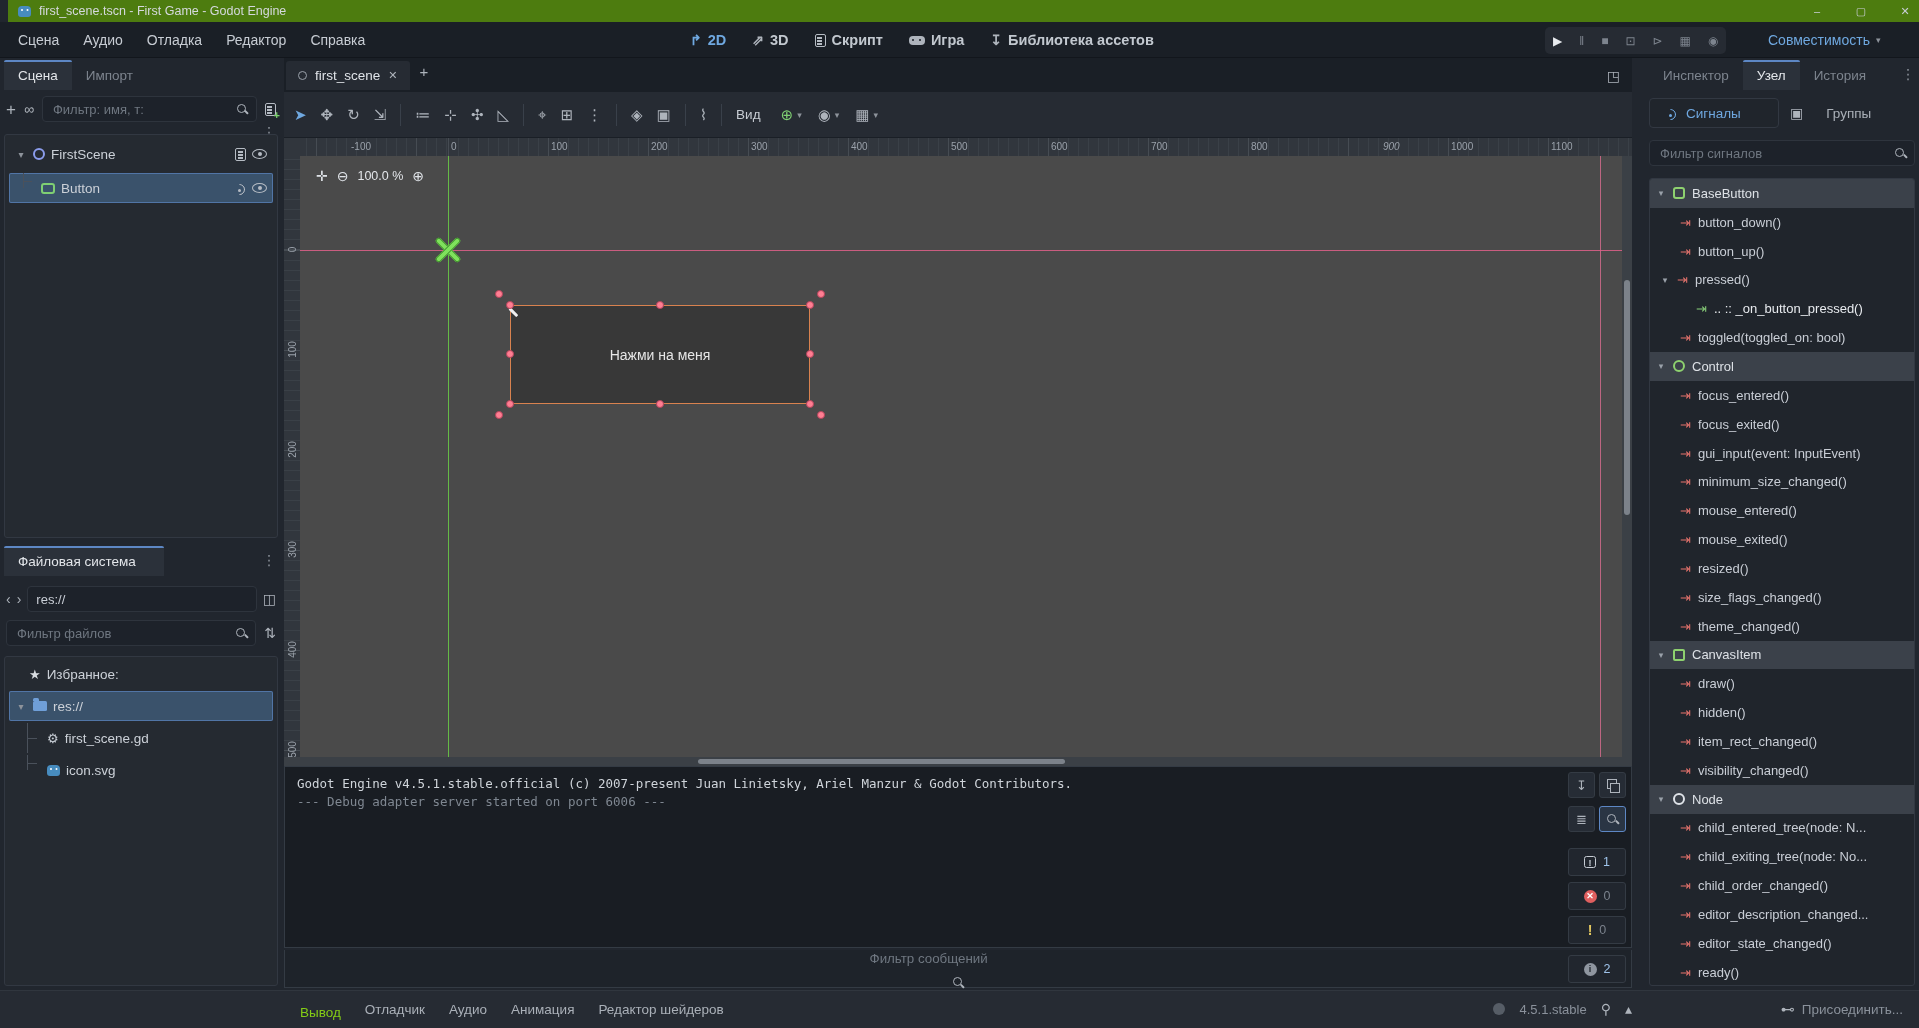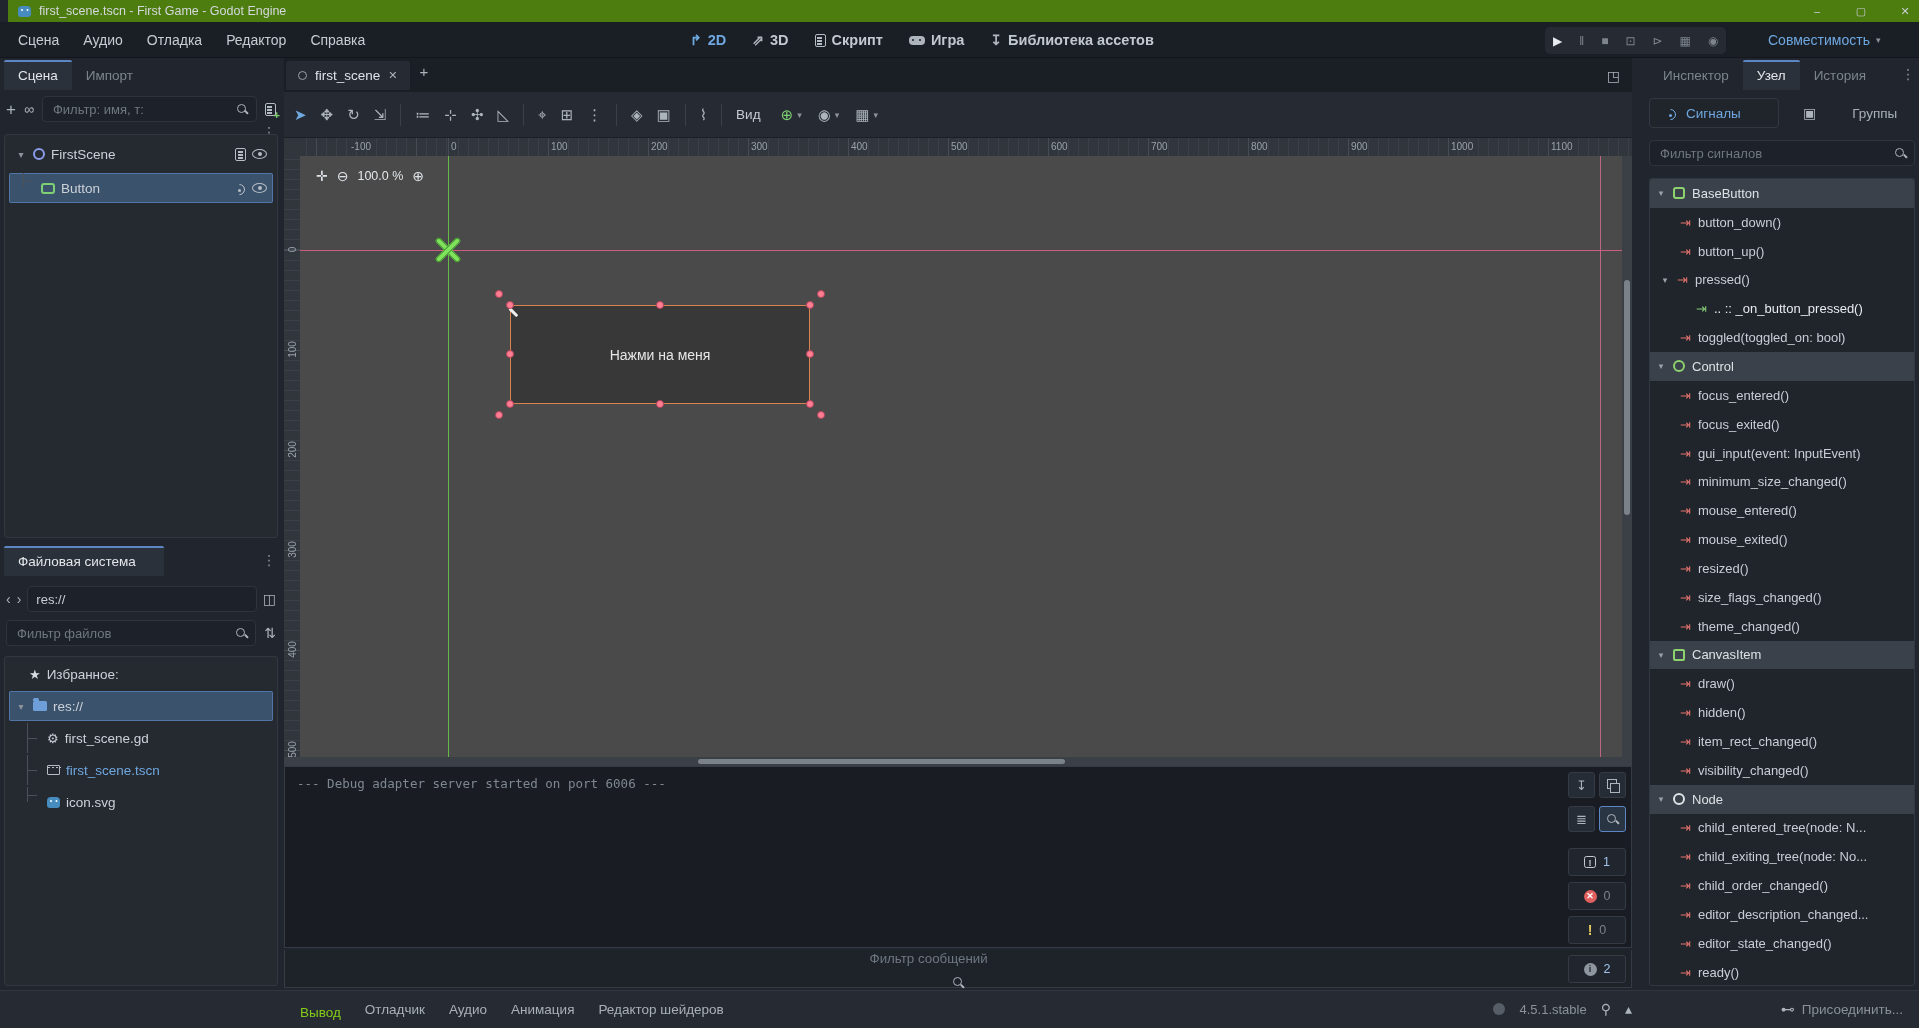--- a/index.html
+++ b/index.html
@@ -265,25 +265,20 @@
         </div>
         <div class="trow sel" style="margin: 2px 4px 0px;">
           <span class="arr">▾</span>
           <span class="folder-ico"></span>
           <span class="lbl">res://</span>
         </div>
         <div class="trow" style="margin: 2px 4px 0px;">
           <span class="fsguide"></span>
           <span class="gear">⚙</span>
           <span class="lbl">first_scene.gd</span>
-        </div>
-        <div class="trow" style="margin: 2px 4px 0px;">
-          <span class="fsguide"></span>
-          <span class="scene-ico"></span>
-          <span class="lbl accent-txt">first_scene.tscn</span>
         </div>
         <div class="trow" style="margin: 2px 4px 0px;">
           <span class="fsguide last"></span>
           <span class="godot-ico"></span>
           <span class="lbl">icon.svg</span>
         </div>
       </div>
   </div>
 
   
@@ -341,21 +336,21 @@
       <span class="tr-label" style="left: 51px;">-100</span>
       <span class="tr-label" style="left: 151px;">0</span>
       <span class="tr-label" style="left: 251px;">100</span>
       <span class="tr-label" style="left: 351px;">200</span>
       <span class="tr-label" style="left: 451px;">300</span>
       <span class="tr-label" style="left: 551px;">400</span>
       <span class="tr-label" style="left: 651px;">500</span>
       <span class="tr-label" style="left: 751px;">600</span>
       <span class="tr-label" style="left: 851px;">700</span>
       <span class="tr-label" style="left: 951px;">800</span>
-      <span class="tr-label" style="left: 1051px;">900</span>
+      <span class="tr-label" style="left: 1083px; font-style: italic;">900</span>
       <span class="tr-label" style="left: 1151px;">1000</span>
       <span class="tr-label" style="left: 1251px;">1100</span>
     </div>
   <div class="abs rleft">
       <span class="lr-label" style="top: 88px;">0</span>
       <span class="lr-label" style="top: 188px;">100</span>
       <span class="lr-label" style="top: 288px;">200</span>
       <span class="lr-label" style="top: 388px;">300</span>
       <span class="lr-label" style="top: 488px;">400</span>
       <span class="lr-label" style="top: 588px;">500</span>
@@ -384,20 +379,21 @@
   <div class="abs vscroll">
       <span class="thumb"></span>
     </div>
   <div class="abs hscroll">
       <span class="thumb"></span>
     </div>
 
   
   <div class="abs console">
     <div style="padding:8px 12px">
+        <div class="mono">Godot Engine v4.5.1.stable.official (c) 2007-present Juan Linietsky, Ariel Manzur &amp; Godot Contributors.</div>
         <div class="mono dim">--- Debug adapter server started on port 6006 ---</div>
       </div>
   </div>
   <div class="abs con-btn" style="left:1568px;top:772px">↧</div>
   <div class="abs con-btn" style="left:1599px;top:772px">
       <span class="copy-ico"></span>
     </div>
   <div class="abs con-btn" style="left:1568px;top:806px">≣</div>
   <div class="abs con-btn on" style="left:1599px;top:806px">
       <span class="search-ico"></span>
@@ -430,21 +426,21 @@
   </div>
 
   
   <div class="abs dock-right">
     <div class="tabsrow" style="padding-left:4px">
         <div class="tab">Инспектор</div>
         <div class="tab active">Узел</div>
         <div class="tab">История</div>
       </div>
     <span class="dots abs" style="left:256px;top:8px">⋮</span>
-    <div class="flex" style="position:absolute;left:4px;top:40px;width:266px;gap:24px">
+    <div class="flex" style="position:absolute;left:4px;top:40px;width:266px;gap:11px">
       <div class="sigbtn" style="flex:0 0 130px">
         <span class="wifi-ico blue"></span>
         <span>Сигналы</span>
       </div>
       <span class="ico">▣</span>
       <div class="grpbtn">
         <span>Группы</span>
       </div>
     </div>
     <div class="inputbox" style="position:absolute;left:4px;top:82px;width:266px">

